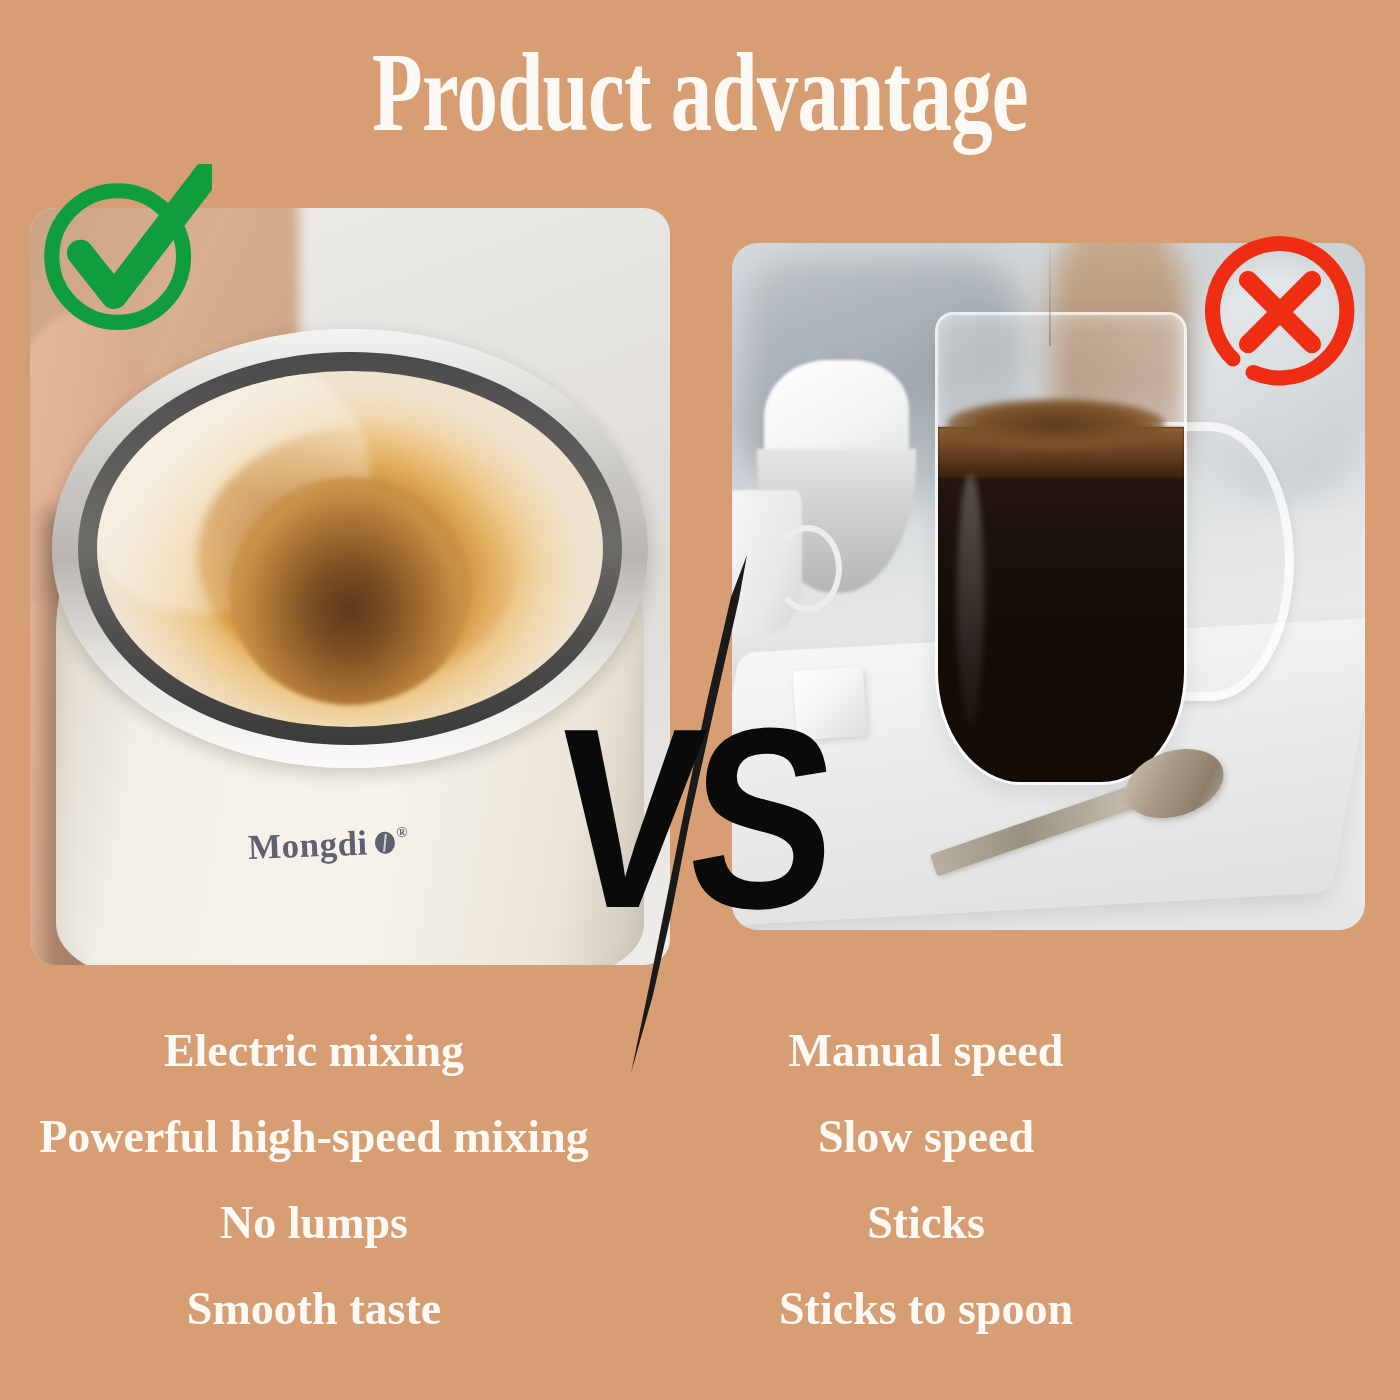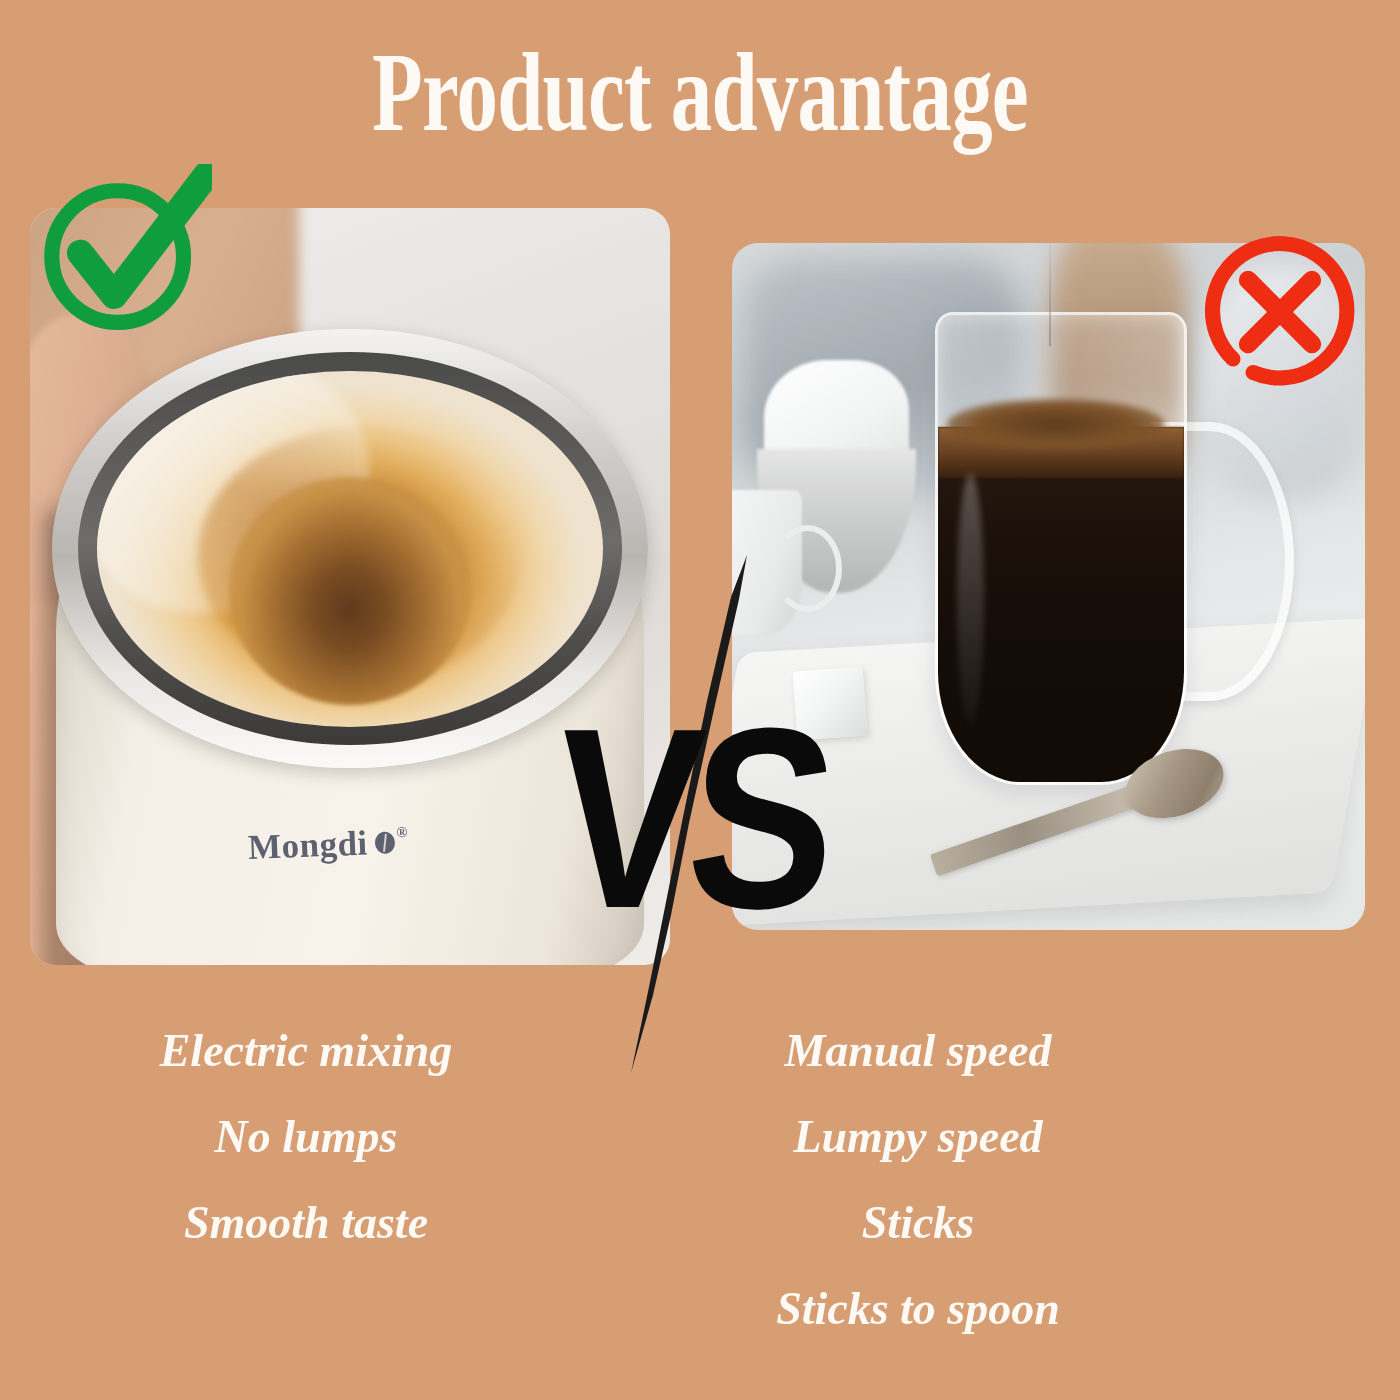--- a/index.html
+++ b/index.html
@@ -268,23 +268,22 @@
     font-family:"Liberation Sans", sans-serif;
     font-weight:700;font-size:218px;color:#0a0a0a;
     line-height:1;letter-spacing:-12px;
     transform:scaleY(1.18) skewX(-5deg);
     transform-origin:left top;
     z-index:3;
   }
 
   
   .lists{
-    position:absolute;left:0;top:1028px;width:1224px;
+    position:absolute;left:8px;top:1028px;width:1224px;
     display:flex;
-    font-style:italic;
   }
   .col{width:700px;display:flex;flex-direction:column;align-items:center;}
   .feat{
     color:#fdfaf6;
     font-family:"Liberation Serif", serif;
     font-weight:700;
     font-size:46px;
     line-height:1;
     margin-bottom:40px;
     text-align:center;
@@ -359,24 +358,25 @@
 
   <svg class="slash" viewBox="0 0 150 520">
     <path d="M128 0 L120 44 L96 150 L70 268 L52 360 L34 440 L12 518 L30 432 L46 352 L64 262 L88 146 L112 42 Z" fill="#1a1a1a"></path>
   </svg>
 
   <div class="vs">VS</div>
 
   <div class="lists">
     <div class="col">
       <div class="feat">Electric mixing</div>
+      <div class="feat">Powerful high-speed mixing</div>
       <div class="feat">No lumps</div>
       <div class="feat">Smooth taste</div>
     </div>
     <div class="col">
       <div class="feat">Manual speed</div>
-      <div class="feat">Lumpy speed</div>
+      <div class="feat">Slow speed</div>
       <div class="feat">Sticks</div>
       <div class="feat">Sticks to spoon</div>
     </div>
   </div>
 
 </div>
 
 </body></html>

